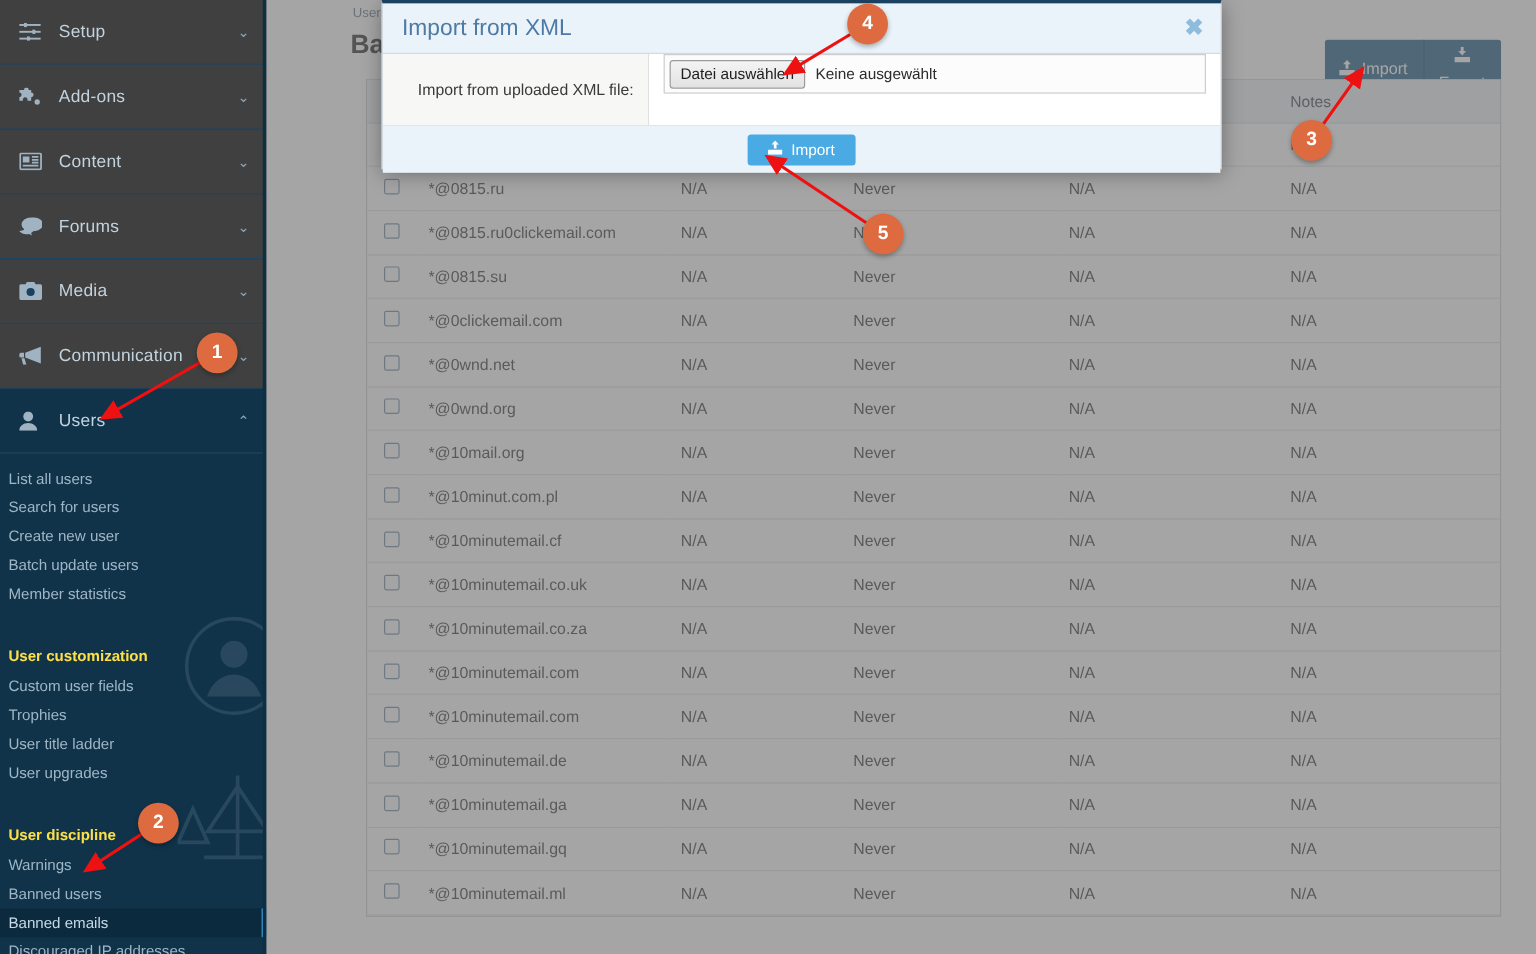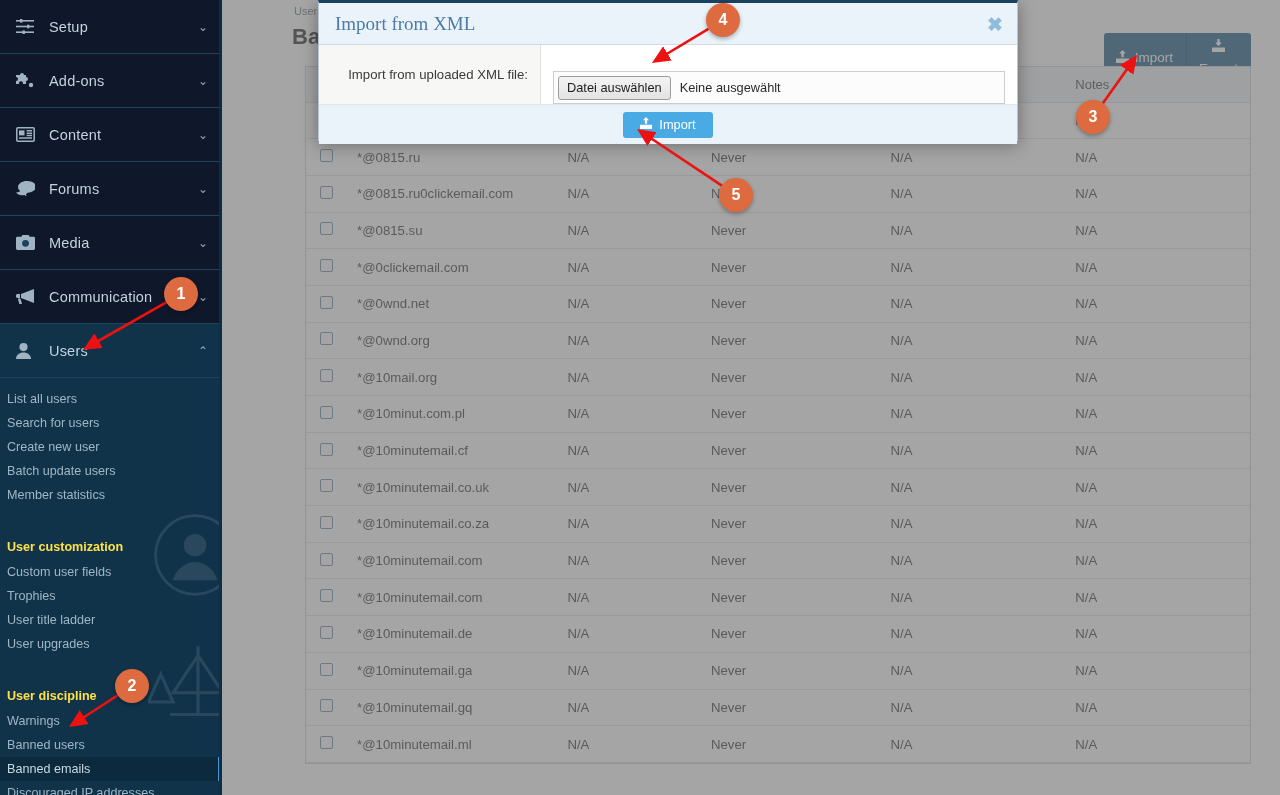--- a/index.html
+++ b/index.html
@@ -24,21 +24,21 @@
     width: 3px; height: 100%; background: #0d2f44;
   }
   .sec-group {
     position: relative;
     height: 54px;
     display: flex; align-items: center;
     padding: 0 14px 0 16px;
     color: #c3d3de;
     font-size: 14.5px;
     border-bottom: 1px solid #1d4561;
-    background: #0f172a;
+    background: #404040;
     cursor: pointer;
   }
   .sec-group .gicon {
     width: 24px; height: 18px;
     display: inline-flex; align-items: center; justify-content: flex-start;
     margin-right: 9px;
     color: #9fb3c2;
   }
   .sec-group .glabel { flex: 1; letter-spacing: .2px; }
   .chev { color: #8fa7b8; font-size: 12px; line-height: 1; }
@@ -160,41 +160,40 @@
     box-shadow: 0 4px 16px rgba(0,0,0,.35);
     z-index: 30;
   }
   #modal-header {
     position: relative;
     height: 42px;
     background: #eaf3fa;
     border-bottom: 1px solid #cfdce6;
     display: flex; align-items: center;
     padding: 0 16px;
-    font-family: Liberation Serif, serif;
   }
   #modal-title { font-size: 19px; color: #4d7ba5; }
   #modal-close {
     position: absolute; right: 14px; top: 50%;
     transform: translateY(-50%);
     font-size: 19px; color: #8fbcdc; font-weight: bold;
     cursor: pointer; line-height: 1;
   }
   #modal-body { display: flex; height: 59px; }
   #modal-label {
     width: 229px;
     background: #f7f7f5;
     border-right: 1px solid #e0e0e0;
     display: flex; align-items: center; justify-content: flex-end;
     padding-right: 12px;
     font-size: 13.2px; color: #3a3a3a;
   }
   #modal-field {
     flex: 1;
-    display: flex; align-items: flex-end;
+    display: flex; align-items: flex-start;
     padding: 0 12px;
     background: #fff;
   }
   #fileinput {
     width: 452px; height: 33px;
     border: 1px solid #cdcdcd;
     background: #fcfcfc;
     display: flex; align-items: center;
     padding: 0 4px;
     font-size: 12.8px; color: #2b2b2b;

